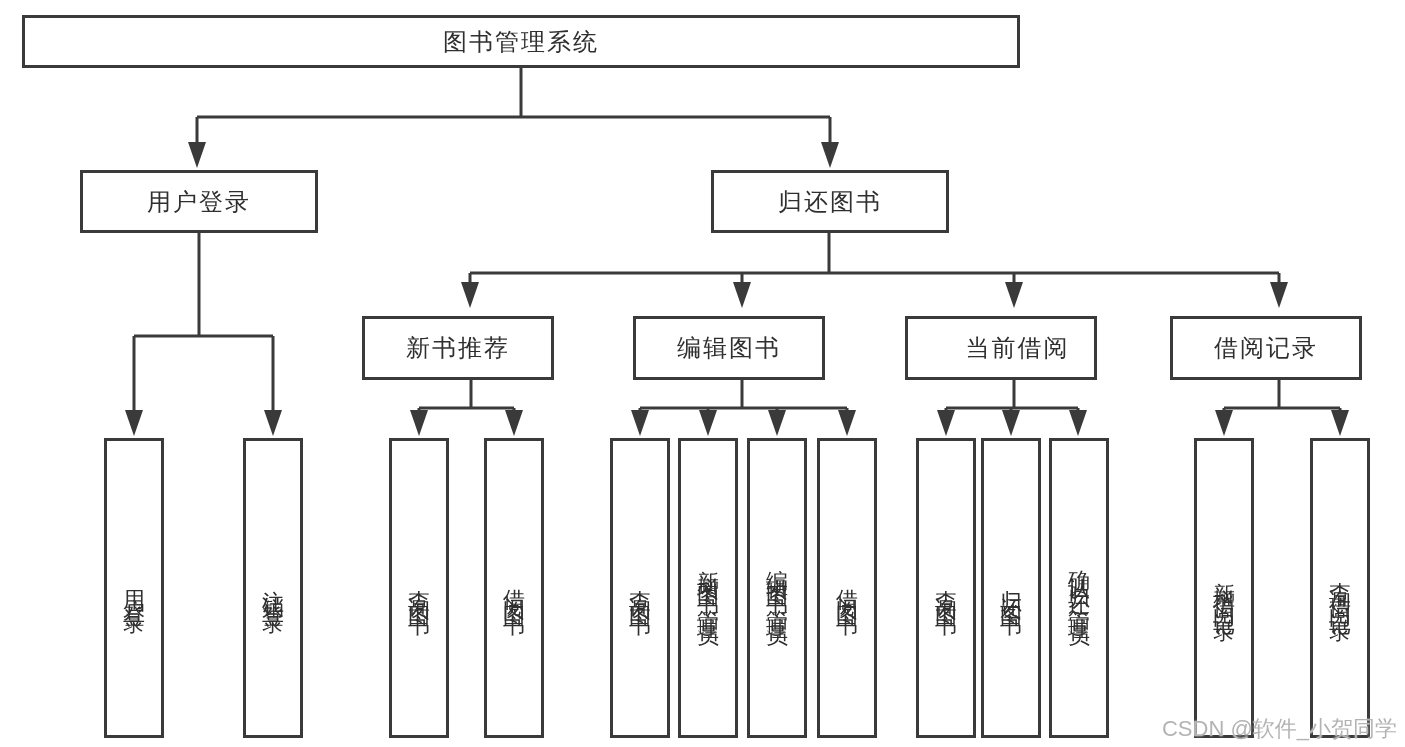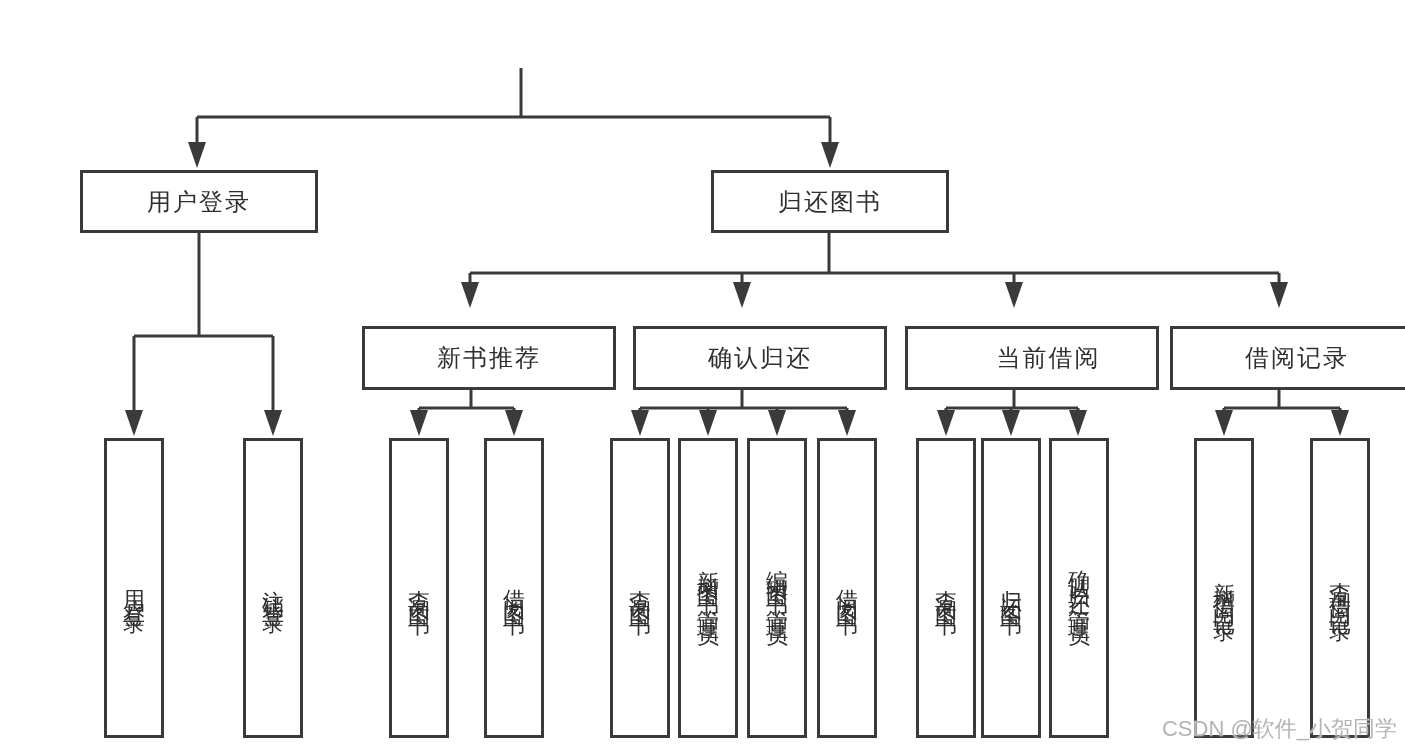--- a/index.html
+++ b/index.html
@@ -40,21 +40,21 @@
     letter-spacing: 8px;
     line-height: 1.1;
     white-space: nowrap;
   }
   
   .n-root   { left: 22px;  top: 15px;  width: 998px; height: 53px; }
   
   .n-l2a    { left: 80px;  top: 170px; width: 238px; height: 63px; }
   .n-l2b    { left: 711px; top: 170px; width: 238px; height: 63px; }
   
-  .n-l3     { top: 326px; width: 254px; height: 64px; }
+  .n-l3     { top: 316px; width: 192px; height: 64px; }
   .n-l3a    { left: 362px;  }
   .n-l3b    { left: 633px;  }
   .n-l3c    { left: 905px; padding-left: 33px;  }
   .n-l3d    { left: 1170px; }
   
   .leaf     { top: 438px; width: 60px; height: 300px; }
   .lf-a1 { left: 104px; }  .lf-a2 { left: 243px; }
   .lf-b1 { left: 389px; }  .lf-b2 { left: 484px; }
   .lf-c1 { left: 610px; }  .lf-c2 { left: 678px; }  .lf-c3 { left: 747px; }  .lf-c4 { left: 817px; }
   .lf-d1 { left: 916px; }  .lf-d2 { left: 981px; }  .lf-d3 { left: 1049px; }
@@ -107,33 +107,36 @@
       <use href="#ah" x="777" y="436"></use>
       <use href="#ah" x="847" y="436"></use>
       <use href="#ah" x="946" y="436"></use>
       <use href="#ah" x="1011" y="436"></use>
       <use href="#ah" x="1078" y="436"></use>
       <use href="#ah" x="1224" y="436"></use>
       <use href="#ah" x="1340" y="436"></use>
     </g>
   </svg>
 
+  <div class="box n-root">
+    <span class="hlabel">图书管理系统</span>
+  </div>
 
   <div class="box n-l2a">
     <span class="hlabel">用户登录</span>
   </div>
   <div class="box n-l2b">
     <span class="hlabel">归还图书</span>
   </div>
 
   <div class="box n-l3 n-l3a">
     <span class="hlabel">新书推荐</span>
   </div>
   <div class="box n-l3 n-l3b">
-    <span class="hlabel">确认归还</span>
+    <span class="hlabel">编辑图书</span>
   </div>
   <div class="box n-l3 n-l3c">
     <span class="hlabel">当前借阅</span>
   </div>
   <div class="box n-l3 n-l3d">
     <span class="hlabel">借阅记录</span>
   </div>
 
   <div class="box leaf lf-a1">
     <span class="vlabel">用户登录</span>

